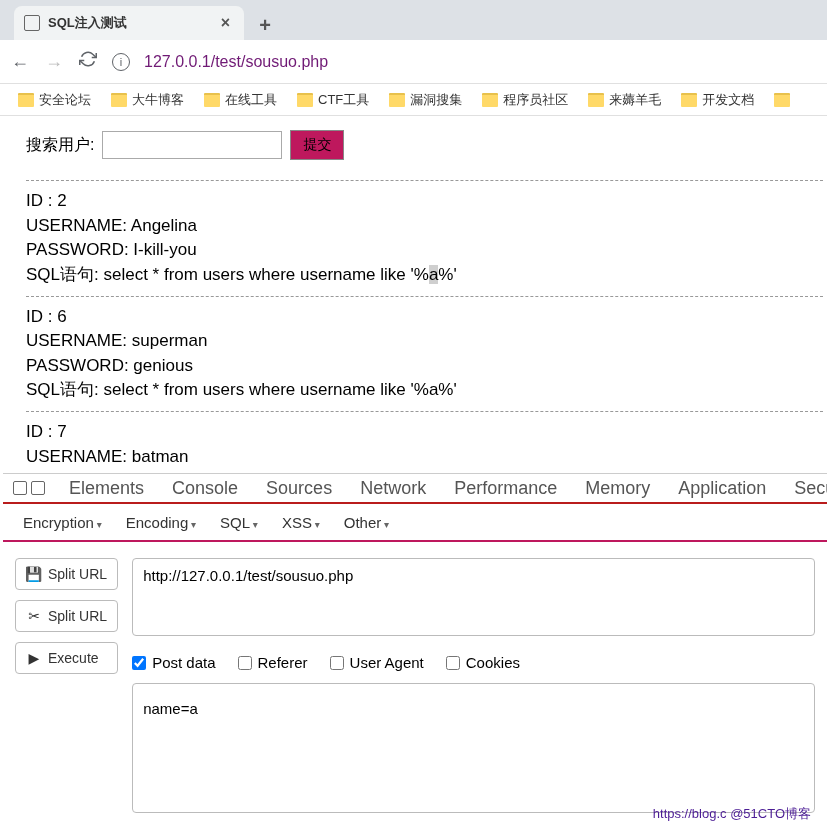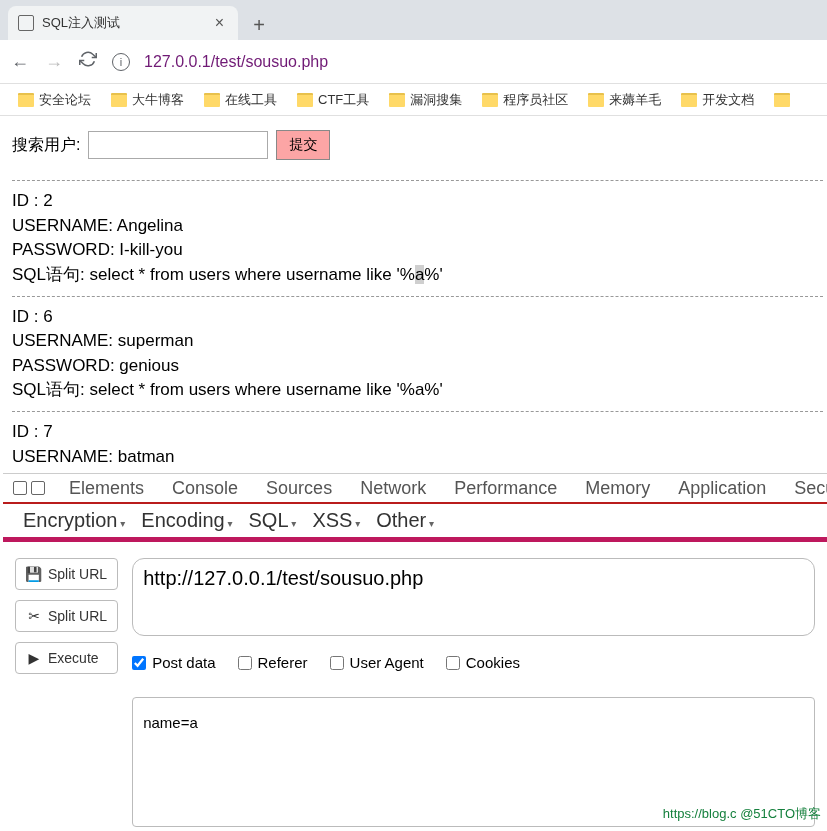--- a/index.html
+++ b/index.html
@@ -1,72 +1,72 @@
 <!DOCTYPE html>
 <html><head>
   <meta charset="utf-8">
   <style>
     * { margin: 0; padding: 0; box-sizing: border-box; font-family: -apple-system, "Segoe UI", Arial, sans-serif; }
     body { width: 827px; height: 831px; background: #fff; overflow: hidden; position: relative; }
     
     
-    .tabbar { background: #dde1e6; height: 40px; display: flex; align-items: flex-end; padding-left: 8px; }
+    .tabbar { background: #dde1e6; height: 40px; display: flex; align-items: flex-end; padding-left: 14px; font-weight: bold; }
     .tab { background: #f1f3f4; height: 34px; display: flex; align-items: center; padding: 0 10px; border-radius: 8px 8px 0 0; min-width: 230px; gap: 8px; }
     .tab-icon { width: 16px; height: 16px; border: 1px solid #666; border-radius: 2px; }
     .tab-title { font-size: 13px; color: #333; flex: 1; }
     .tab-close { font-size: 16px; color: #555; cursor: pointer; padding: 0 4px; }
     .tab-add { width: 30px; height: 30px; display: flex; align-items: center; justify-content: center; font-size: 20px; color: #555; margin-left: 6px; cursor: pointer; }
     
     
     .addrbar { height: 44px; background: #fff; display: flex; align-items: center; padding: 0 10px; gap: 14px; border-bottom: 1px solid #e0e0e0; }
     .nav-btn { font-size: 18px; color: #5f6368; cursor: pointer; width: 20px; text-align: center; }
     .nav-btn.disabled { color: #bbb; }
     .info-icon { width: 18px; height: 18px; border: 1.5px solid #5f6368; border-radius: 50%; display: flex; align-items: center; justify-content: center; font-size: 11px; color: #5f6368; }
     .url { font-size: 16px; color: #701a75; }
     
     
     .bookmarks { height: 32px; display: flex; align-items: center; gap: 20px; padding: 0 18px; background: #fff; border-bottom: 1px solid #e0e0e0; }
     .bm { display: flex; align-items: center; gap: 5px; font-size: 13px; color: #333; cursor: pointer; }
     .bm-i { width: 16px; height: 14px; background: #ffd968; border-radius: 1px; border-top: 2px solid #e8c14c; }
     
     
-    .page { padding: 14px 4px 8px 12px; font-size: 17px; }
+    .page { padding: 14px 4px 8px 4px; font-size: 17px; margin-left: 22px; }
     .searchrow { display: flex; align-items: center; gap: 8px; margin-bottom: 20px; }
     .searchrow label { font-size: 16px; }
     .searchrow input[type=text] { width: 180px; height: 28px; border: 1px solid #aaa; padding: 0 4px; }
-    .searchrow input[type=submit] { height: 30px; padding: 0 12px; background: #fca5a5; border: 1px solid #888; font-size: 14px; cursor: pointer; }
+    .searchrow input[type=submit] { height: 30px; padding: 0 12px; background: #be185d; border: 1px solid #888; font-size: 14px; cursor: pointer; }
     hr { border: none; border-top: 1px dashed #999; margin: 8px 0; }
     .rec { line-height: 1.45; margin-bottom: 4px; }
     .hl { background: #cfcfcf; }
     
     
     .devtools { position: absolute; left: 3px; right: 0; top: 473px; bottom: 0; background: #fff; border-top: 1px solid #ccc; }
     .dt-tabs { height: 30px; display: flex; align-items: center; border-bottom: 2px solid #b91c1c; font-size: 18px; color: #555; }
     .dt-tl { display: flex; gap: 4px; padding: 0 10px; }
     .dt-sq { width: 14px; height: 14px; border: 1.5px solid #666; border-radius: 2px; }
     .dt-tab { padding: 0 14px; height: 30px; display: flex; align-items: center; cursor: pointer; }
     .dt-tab.active { color: #1a73e8; border-bottom: 2px solid #1a73e8; }
     
     
-    .hb-menus { height: 38px; display: flex; align-items: center; gap: 16px; padding: 0 20px; border-bottom: 5px solid #be185d; font-size: 20px; color: #333; }
+    .hb-menus { height: 38px; display: flex; align-items: center; gap: 24px; padding: 0 20px; border-bottom: 2px solid #be185d; font-size: 15px; color: #333; }
     .hb-menu { cursor: pointer; }
     .hb-menu::after { content: " ▾"; font-size: 10px; color: #666; }
     
     .hb-body { display: flex; padding: 16px 12px; gap: 14px; }
     .hb-left { display: flex; flex-direction: column; gap: 10px; }
     .hb-btn { display: flex; align-items: center; gap: 6px; height: 32px; padding: 0 10px; border: 1px solid #bbb; border-radius: 4px; background: #fff; font-size: 14px; color: #333; cursor: pointer; }
     .hb-btn .ic { width: 16px; height: 14px; display: inline-flex; align-items: center; justify-content: center; }
     .hb-right { flex: 1; }
-    .hb-url { width: 100%; height: 78px; border: 1px solid #bbb; border-radius: 12px; padding: 8px 10px; font-size: 20px; resize: none; }
-    .hb-checks { display: flex; gap: 22px; margin: 14px 0 26px; font-size: 15px; }
+    .hb-url { width: 100%; height: 78px; border: 1px solid #bbb; border-radius: 4px; padding: 8px 10px; font-size: 15px; resize: none; }
+    .hb-checks { display: flex; gap: 22px; margin: 14px 0 12px; font-size: 15px; }
     .hb-chk { display: flex; align-items: center; gap: 6px; cursor: pointer; }
     .hb-chk input { width: 14px; height: 14px; }
     .hb-post { width: 100%; height: 130px; border: 1px solid #bbb; border-radius: 4px; padding: 16px 10px; font-size: 15px; resize: none; }
     
-    .watermark { position: absolute; right: 6px; bottom: 8px; font-size: 13px; color: #15803d; padding-left: 8px; }
+    .watermark { position: absolute; right: 16px; bottom: 8px; font-size: 13px; color: #4c1d95; padding-left: 8px; }
   </style>
 </head>
 <body>
 
 <div class="tabbar">
   <div class="tab">
     <span class="tab-icon"></span>
     <span class="tab-title">SQL注入测试</span>
     <span class="tab-close">×</span>
   </div>

